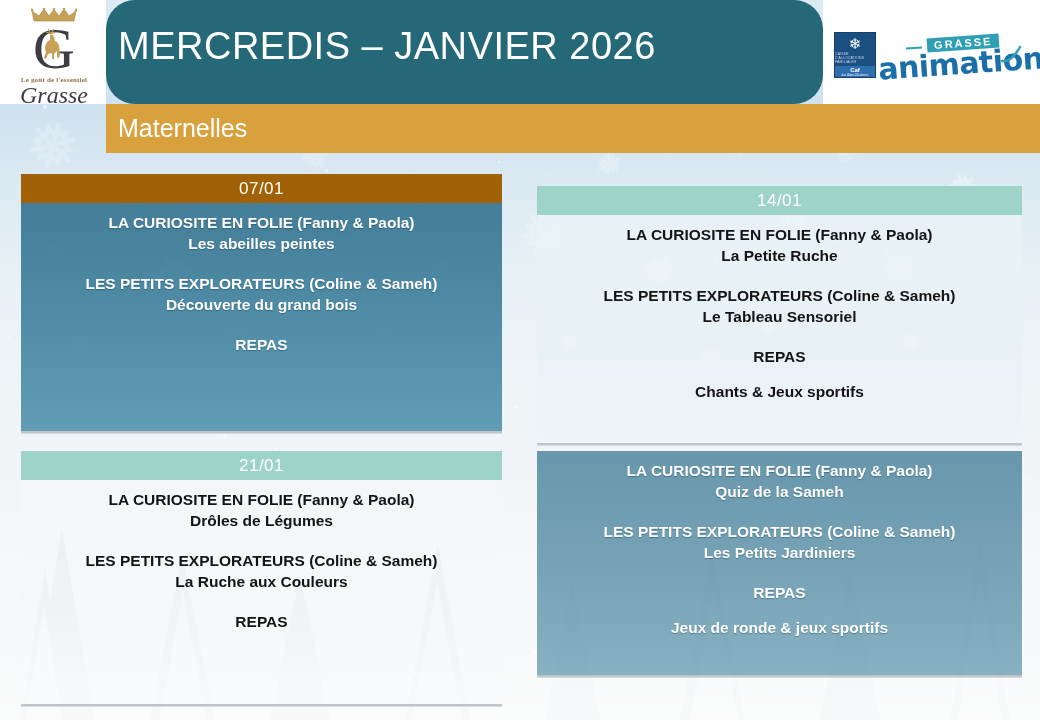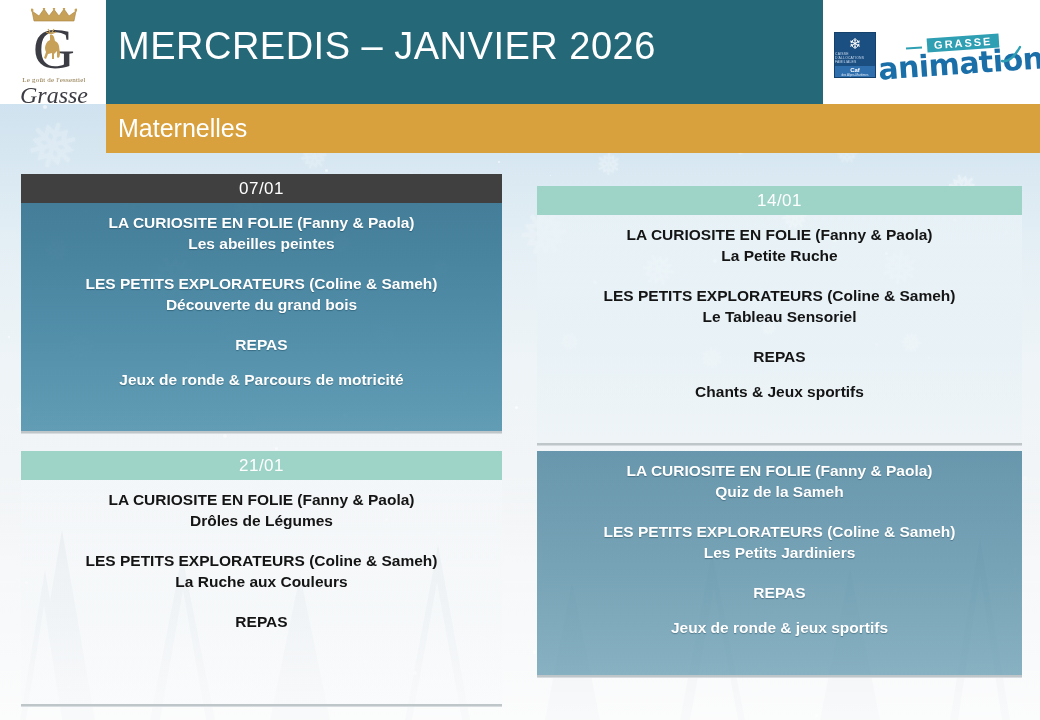--- a/index.html
+++ b/index.html
@@ -42,30 +42,30 @@
   .logo-grasse{position:absolute;left:12px;top:6px;width:84px;height:94px;}
   .logo-crown{position:absolute;left:50%;top:2px;transform:translateX(-50%);}
   .logo-g{
     position:absolute;left:0;top:14px;width:84px;height:58px;
     text-align:center;font-family:"Liberation Serif", serif;font-size:58px;line-height:58px;
     color:#3c3c44;font-weight:400;
   }
   .logo-deer{position:absolute;left:50%;top:22px;transform:translateX(-50%);}
   .logo-tag{
     position:absolute;left:0;top:70px;width:84px;text-align:center;
-    font-family:"Liberation Serif", serif;font-size:7px;color:#8a7242;letter-spacing:.2px;
+    font-family:"Liberation Serif", serif;font-size:7px;color:#8a7242;letter-spacing:.2px;font-weight:bold;
   }
   .logo-word{
     position:absolute;left:0;top:76px;width:84px;text-align:center;
     font-family:"Liberation Serif", serif;font-size:24px;color:#3c3c44;font-style:italic;
   }
 
   .titlebar{
     position:absolute;left:106px;top:0;width:717px;height:104px;
-    background:#256878;z-index:5;
+    background:#256878;z-index:5;border-radius:29px;
   }
   .titlebar .title{
     position:absolute;left:12px;top:25px;
     font-size:38px;color:#ffffff;font-weight:400;letter-spacing:.5px;white-space:nowrap;
   }
 
   .animplate{
     position:absolute;left:823px;top:0;width:217px;height:104px;background:#ffffff;z-index:5;
   }
   .caf-badge{
@@ -322,43 +322,40 @@
       <path d="M1 16 q9 2 18 -14" stroke="#2f9fb3" stroke-width="2.4" fill="none" stroke-linecap="round"></path>
     </svg>
   </div>
 
   <div class="goldbar">
     <div class="sub">Maternelles</div>
   </div>
 
   <div class="cards" id="cards">
       <div class="card" style="left: 21px; top: 174px; width: 481px;">
-        <div class="card-head" style="background: #404040;">
+        <div class="card-head" style="background: #a16207;">
           <div class="d">07/01</div>
         </div>
         <div class="card-body" style="height: 228px;">
           <div class="shade" style="background: linear-gradient(rgba(46, 110, 140, 0.88) 0%, rgba(56, 125, 155, 0.86) 55%, rgba(70, 140, 168, 0.84) 100%);"></div>
           <div class="inner">
             <div class="blk">
               <div class="ln1 tx-light">LA CURIOSITE EN FOLIE (Fanny &amp; Paola)</div>
               <div class="ln2 tx-light">Les abeilles peintes</div>
             </div>
             <div class="gap"></div>
             <div class="blk">
               <div class="ln1 tx-light">LES PETITS EXPLORATEURS (Coline &amp; Sameh)</div>
               <div class="ln2 tx-light">Découverte du grand bois</div>
             </div>
             <div class="gap"></div>
             <div class="blk">
               <div class="ln1 tx-light">REPAS</div>
             </div>
             <div class="gap-s"></div>
-            <div class="blk">
-              <div class="ln1 tx-light">Jeux de ronde &amp; Parcours de motricité</div>
-            </div>
           </div>
         </div>
         <div class="card-rule"></div>
         <div class="card-rule2"></div>
       </div>
       <div class="card" style="left: 537px; top: 174px; width: 485px; margin-top: 12px;">
         <div class="card-head" style="background: rgb(158, 211, 199);">
           <div class="d">14/01</div>
         </div>
         <div class="card-body" style="height: 228px;">

